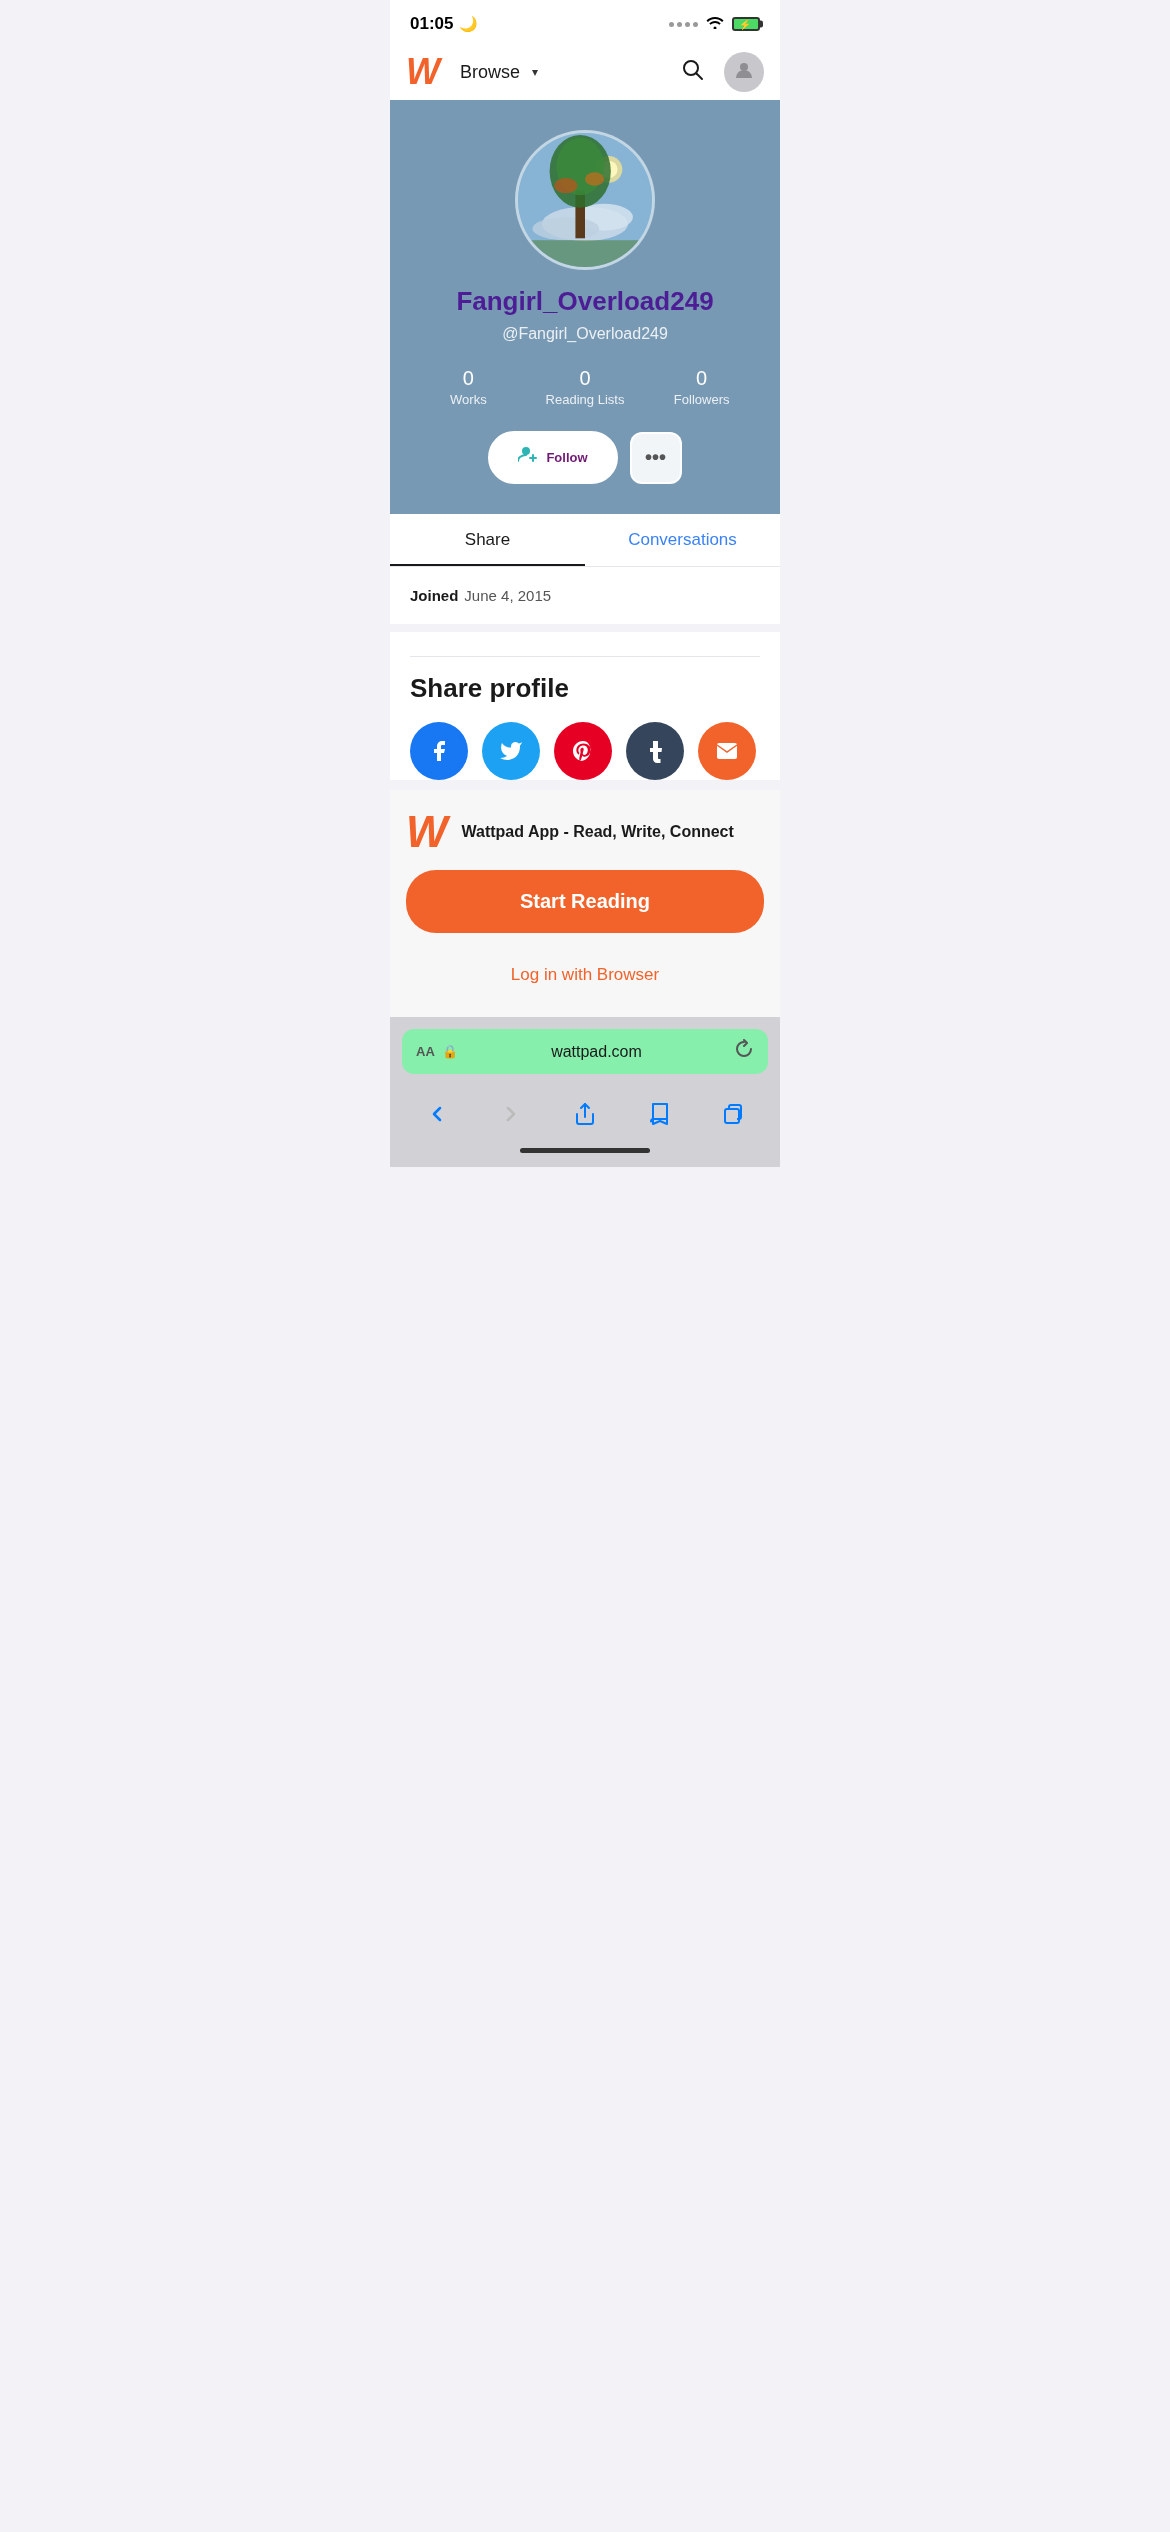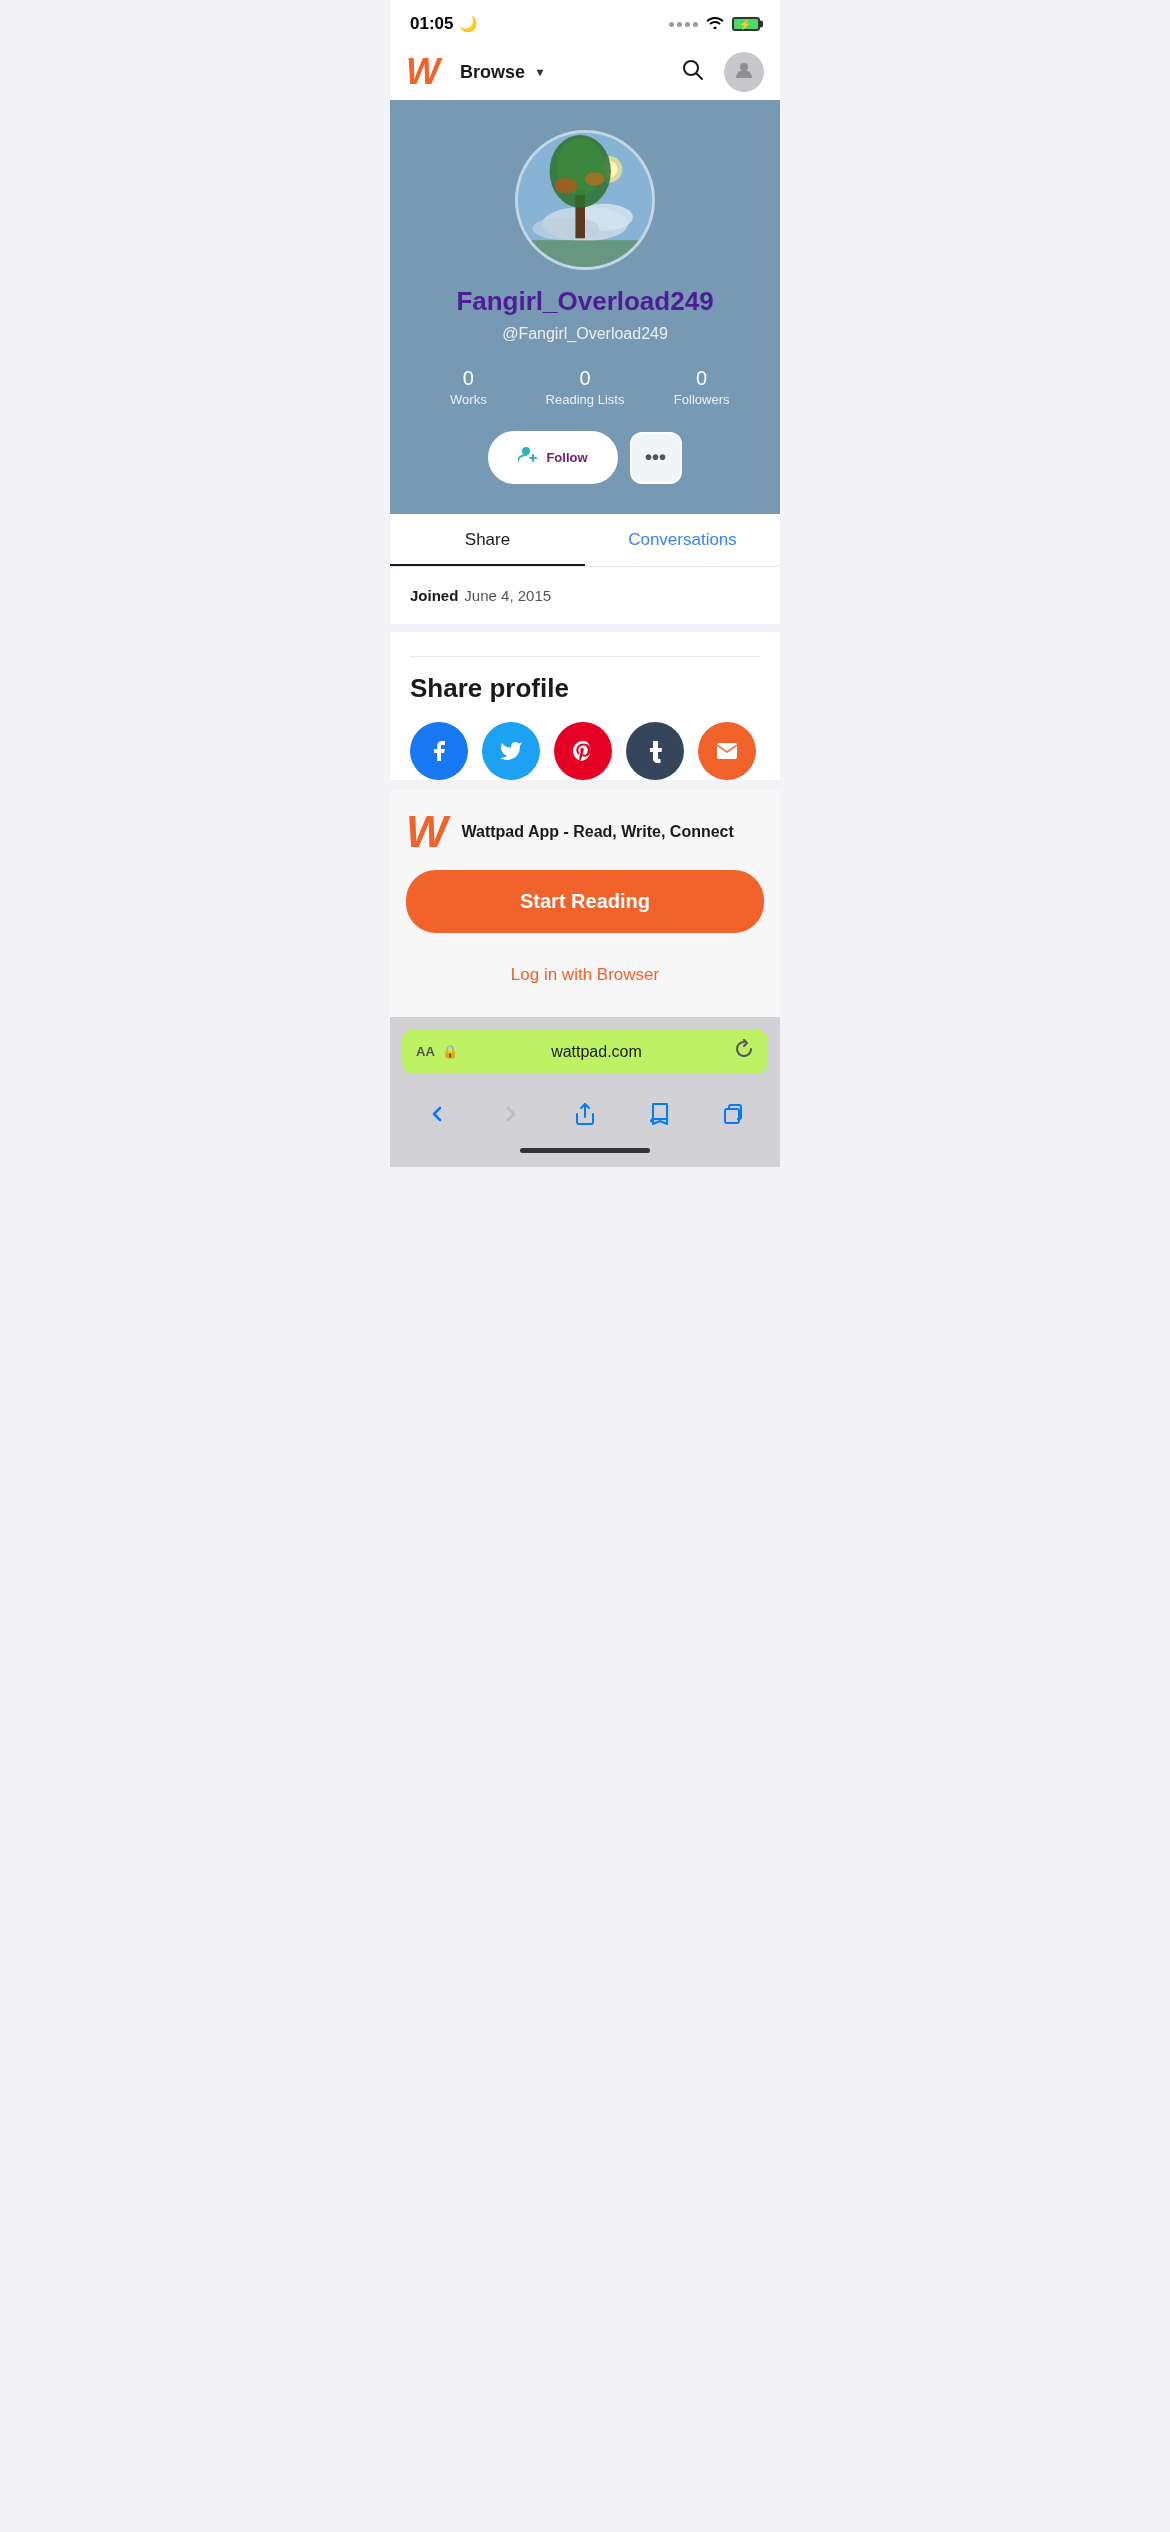--- a/index.html
+++ b/index.html
@@ -76,21 +76,21 @@
       font-size: 36px;
       font-weight: 900;
       font-style: italic;
       line-height: 1;
     }
     .browse-btn {
       display: flex;
       align-items: center;
       gap: 12px;
       font-size: 18px;
-      font-weight: 700;
+      font-weight: 400;
       color: #1a1a1a;
       background: none;
       border: none;
       cursor: pointer;
       padding: 4px 8px;
     }
     .chevron-down {
       font-size: 12px; color: #333;
     }
     .navbar-spacer { flex: 1; }
@@ -341,21 +341,21 @@
       text-decoration: none;
     }
 
     
     .browser-bar {
       background: #d1d1d6;
       padding: 12px 12px 10px;
       position: relative;
     }
     .browser-bar-inner {
-      background: #bef264;
+      background: #86efac;
       border-radius: 12px;
       display: flex;
       align-items: center;
       padding: 10px 14px;
       gap: 8px;
     }
     .font-size-btn {
       font-size: 13px;
       color: #555;
       font-weight: 600;

